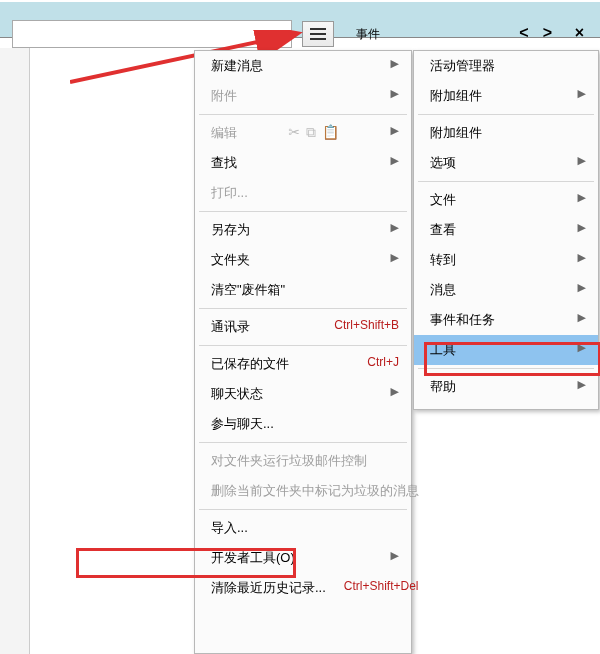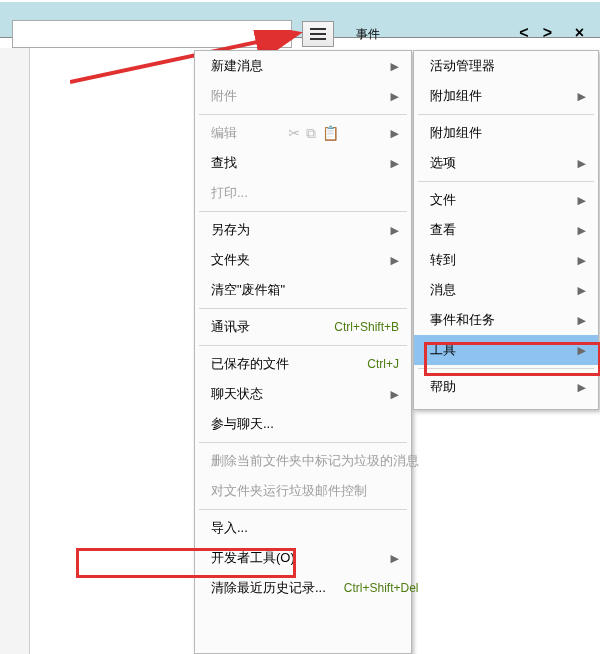--- a/index.html
+++ b/index.html
@@ -93,27 +93,26 @@
       height: 604px;
     }
     .menu2 {
       top: 50px;
       left: 413px;
       width: 186px;
       height: 360px;
     }
     .menu-item {
       display: flex;
-      align-items: center;
       justify-content: space-between;
       padding: 6px 12px 6px 16px;
       white-space: nowrap;
     }
     .menu-item .label { flex: 0 0 auto; }
-    .menu-item .shortcut { color:#4d7c0f; font-size:12px; margin-left: 18px; }
+    .menu-item .shortcut { color:#b91c1c; font-size:12px; margin-left: 18px; }
     .menu-item .chev { color:#6a6a6a; font-size:11px; }
     .disabled { color:#9e9e9e;gap:8px; }
     .sep {
       height: 1px;
       background: #d6d6d6;
       margin: 3px 4px;
     }
     .edit-icons {
       display: inline-flex; gap: 6px; color:#bdbdbd; font-size: 14px;
     }
@@ -212,24 +211,24 @@
     </div>
   <div class="menu-item">
       <span class="label">聊天状态</span>
       <span class="chev">▶</span>
     </div>
   <div class="menu-item">
       <span class="label">参与聊天...</span>
     </div>
   <div class="sep"></div>
   <div class="menu-item disabled">
+      <span class="label">对文件夹运行垃圾邮件控制</span>
+    </div>
+  <div class="menu-item disabled">
       <span class="label">删除当前文件夹中标记为垃圾的消息</span>
-    </div>
-  <div class="menu-item disabled">
-      <span class="label">对文件夹运行垃圾邮件控制</span>
     </div>
   <div class="sep"></div>
   <div class="menu-item">
       <span class="label">导入...</span>
     </div>
   <div class="menu-item">
       <span class="label">开发者工具(O)</span>
       <span class="chev">▶</span>
     </div>
   <div class="menu-item">

